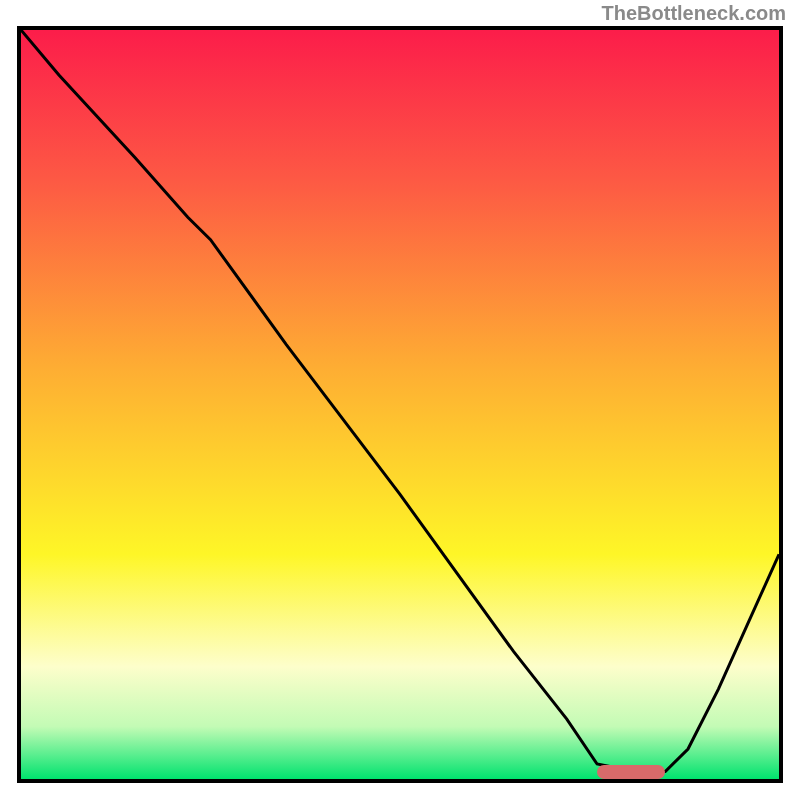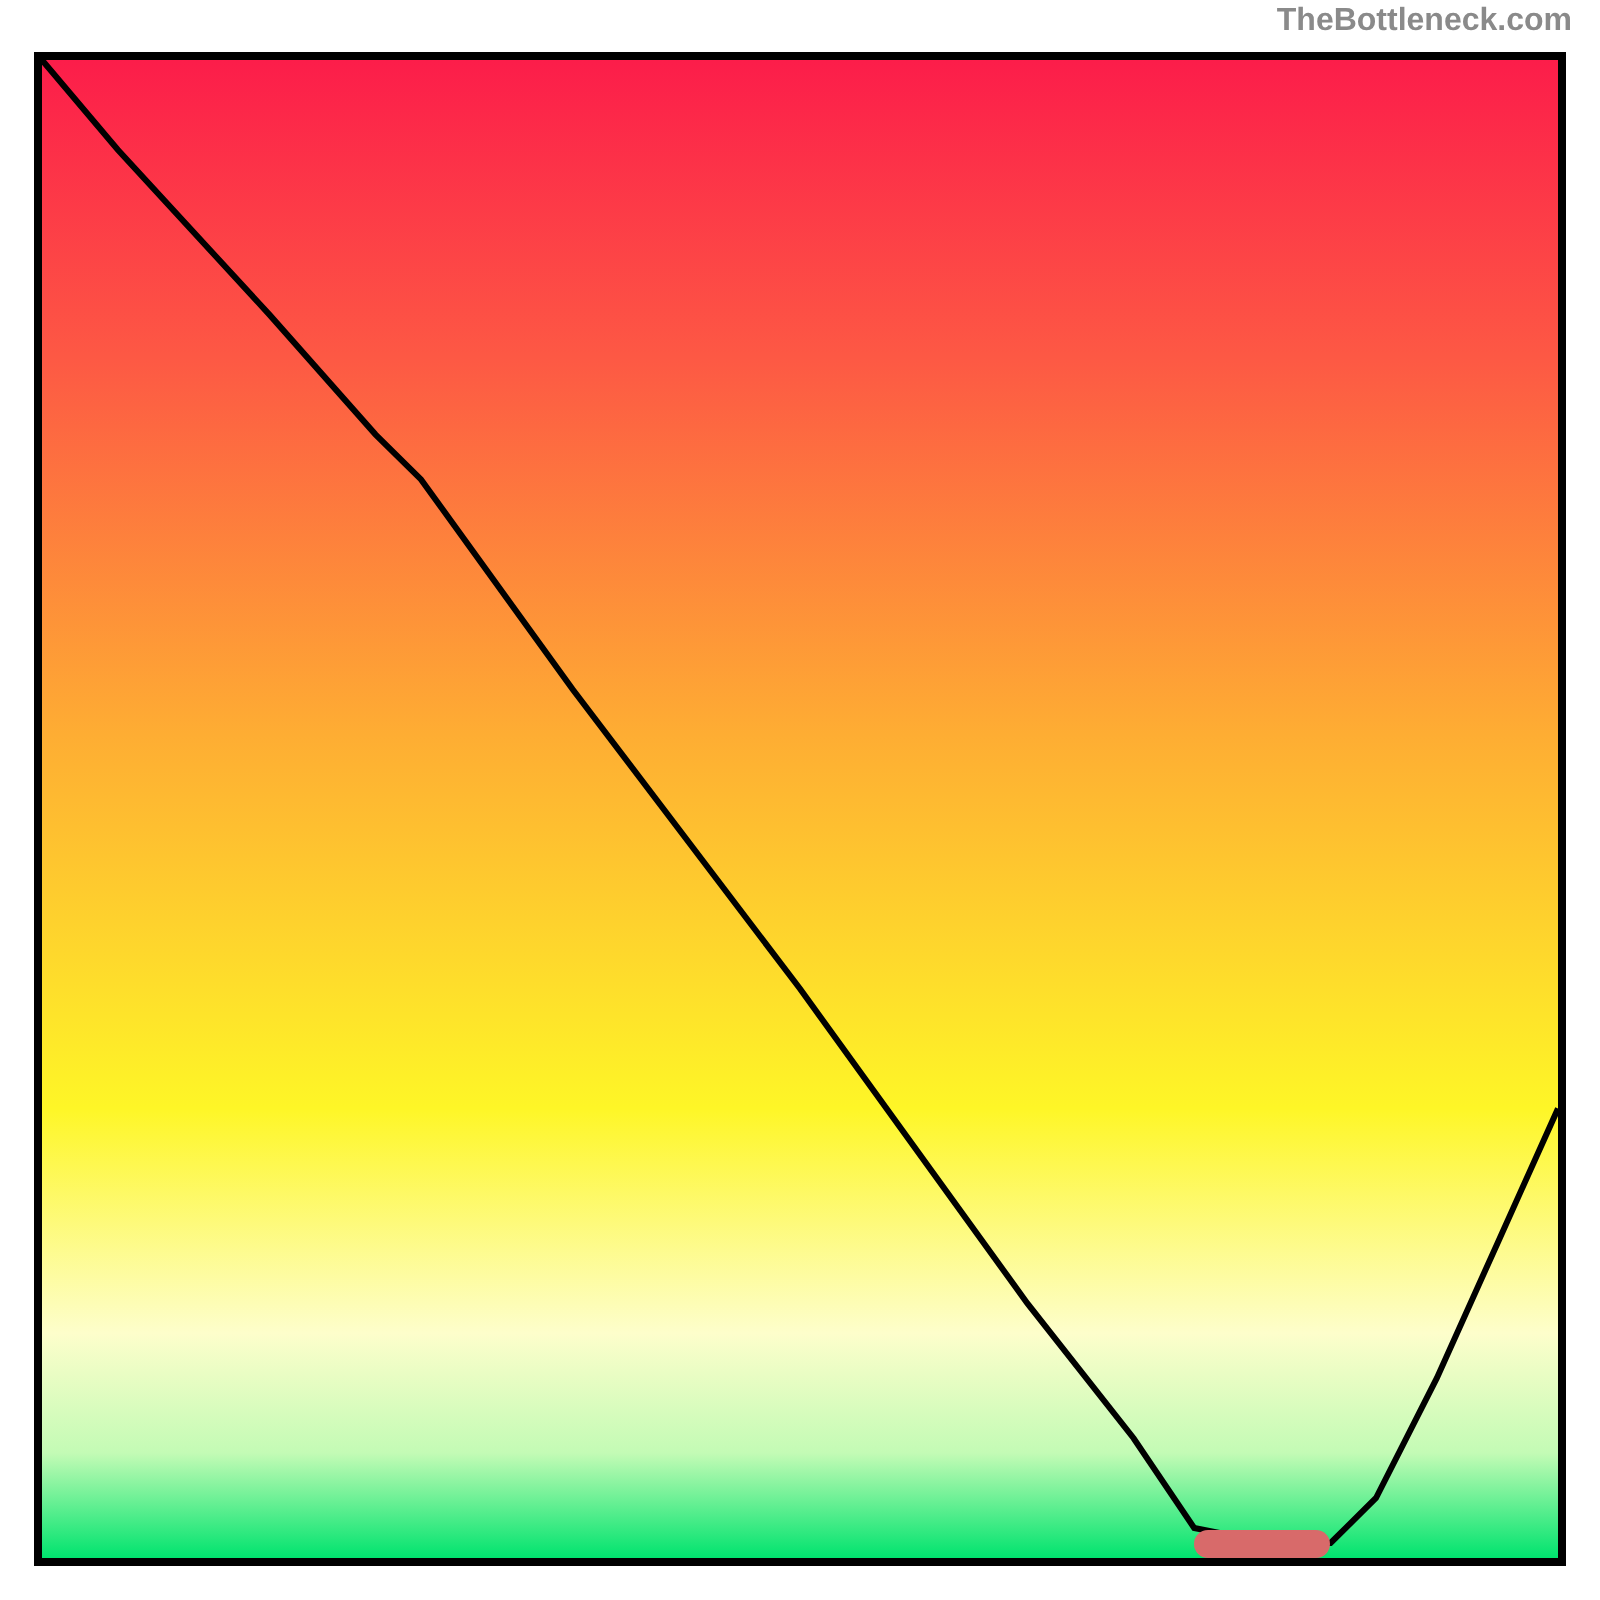--- a/index.html
+++ b/index.html
@@ -8,21 +8,21 @@
     background: #ffffff;
     width: 800px;
     height: 800px;
     position: relative;
     font-family: Arial, sans-serif;
   }
   .watermark {
     position: absolute;
     top: 2px;
     right: 14px;
-    font-size: 16px;
+    font-size: 20px;
     font-weight: bold;
     color: #8a8a8a;
     z-index: 10;
     margin-left: 28px;
   }
   .plot-frame {
     position: absolute;
     left: 17px;
     top: 26px;
     width: 766px;

